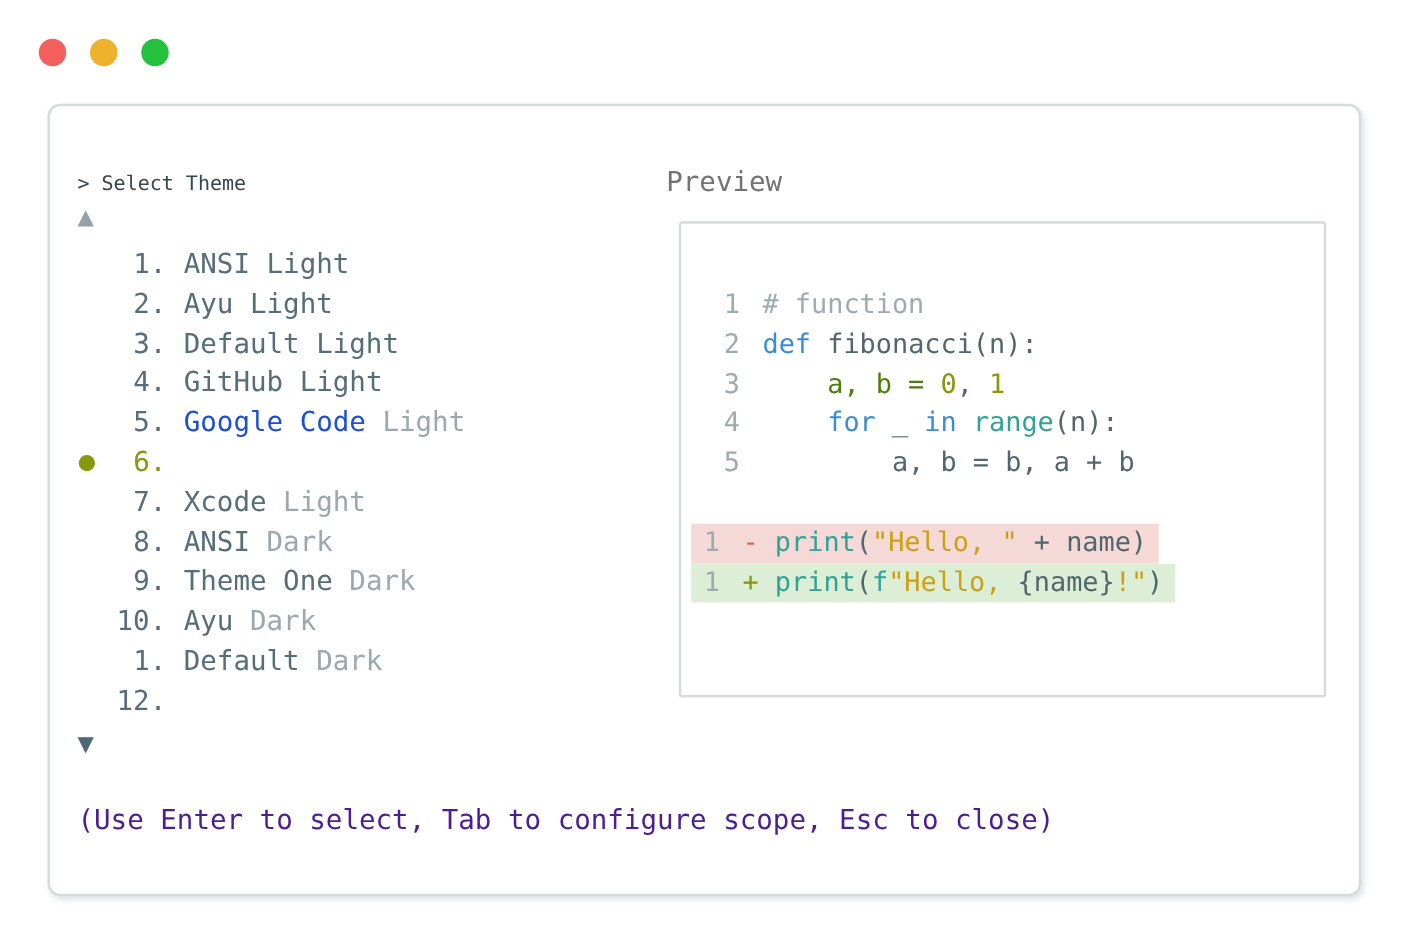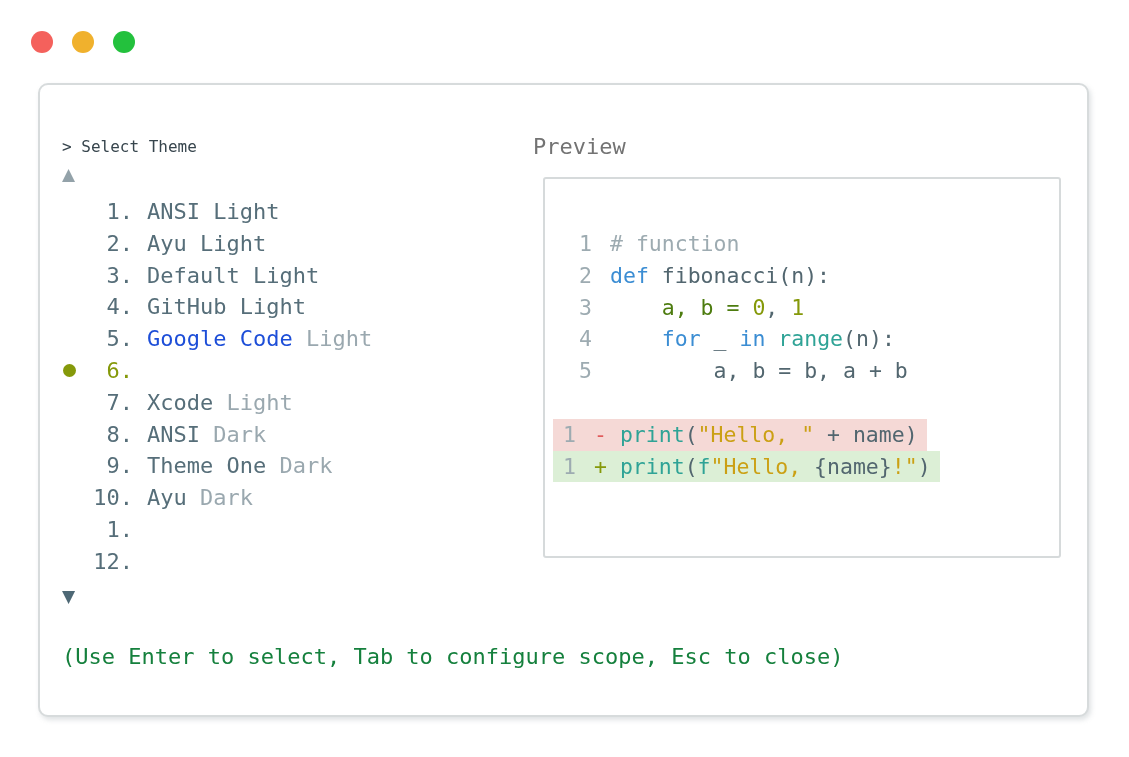--- a/index.html
+++ b/index.html
@@ -108,27 +108,27 @@
       <div class="theme-row"><span class="bullet-box"></span><span class="row-num" style="color: rgb(86, 110, 121);">1.</span><span class="row-label"><span style="color: rgb(86, 110, 121);">ANSI</span><span style="color: rgb(86, 110, 121);"> Light</span></span></div>
       <div class="theme-row"><span class="bullet-box"></span><span class="row-num" style="color: rgb(86, 110, 121);">2.</span><span class="row-label"><span style="color: rgb(86, 110, 121);">Ayu</span><span style="color: rgb(86, 110, 121);"> Light</span></span></div>
       <div class="theme-row"><span class="bullet-box"></span><span class="row-num" style="color: rgb(86, 110, 121);">3.</span><span class="row-label"><span style="color: rgb(86, 110, 121);">Default</span><span style="color: rgb(86, 110, 121);"> Light</span></span></div>
       <div class="theme-row"><span class="bullet-box"></span><span class="row-num" style="color: rgb(86, 110, 121);">4.</span><span class="row-label"><span style="color: rgb(86, 110, 121);">GitHub</span><span style="color: rgb(86, 110, 121);"> Light</span></span></div>
       <div class="theme-row"><span class="bullet-box"></span><span class="row-num" style="color: rgb(86, 110, 121);">5.</span><span class="row-label"><span style="color: #1d4ed8; text-align: right;">Google Code</span><span style="color: rgb(154, 168, 175);"> Light</span></span></div>
       <div class="theme-row"><span class="bullet-box"><span class="bullet-disc" style="background: rgb(133, 153, 10);"></span></span><span class="row-num" style="color: rgb(133, 153, 10);">6.</span></div>
       <div class="theme-row"><span class="bullet-box"></span><span class="row-num" style="color: rgb(86, 110, 121);">7.</span><span class="row-label"><span style="color: rgb(86, 110, 121);">Xcode</span><span style="color: rgb(154, 168, 175);"> Light</span></span></div>
       <div class="theme-row"><span class="bullet-box"></span><span class="row-num" style="color: rgb(86, 110, 121);">8.</span><span class="row-label"><span style="color: rgb(86, 110, 121);">ANSI</span><span style="color: rgb(154, 168, 175);"> Dark</span></span></div>
       <div class="theme-row"><span class="bullet-box"></span><span class="row-num" style="color: rgb(86, 110, 121);">9.</span><span class="row-label"><span style="color: rgb(86, 110, 121);">Theme One</span><span style="color: rgb(154, 168, 175);"> Dark</span></span></div>
       <div class="theme-row"><span class="bullet-box"></span><span class="row-num" style="color: rgb(86, 110, 121);">10.</span><span class="row-label"><span style="color: rgb(86, 110, 121);">Ayu</span><span style="color: rgb(154, 168, 175);"> Dark</span></span></div>
-      <div class="theme-row"><span class="bullet-box"></span><span class="row-num" style="color: rgb(86, 110, 121);">1.</span></div>
+      <div class="theme-row"><span class="bullet-box"></span><span class="row-num" style="color: rgb(86, 110, 121);">1.</span><span class="row-label"><span style="color: rgb(86, 110, 121);">Default</span><span style="color: rgb(154, 168, 175);"> Dark</span></span></div>
       <div class="theme-row"><span class="bullet-box"></span><span class="row-num" style="color: rgb(86, 110, 121);">12.</span></div>
     </div>
 
   <button class="scroll-arrow scroll-down" style="color: rgb(78, 104, 117);">▼</button>
 
-  <div class="hint" style="color: #15803d;">(Use Enter to select, Tab to configure scope, Esc to close)</div>
+  <div class="hint" style="color: #4c1d95;">(Use Enter to select, Tab to configure scope, Esc to close)</div>
 
   <div class="preview-box">
     <div class="code-block">
         <div class="code-line"><span class="line-num" style="color: rgb(157, 171, 177);">1</span><span class="tok" style="color: rgb(157, 171, 177);"># function</span></div>
         <div class="code-line"><span class="line-num" style="color: rgb(157, 171, 177);">2</span><span class="tok" style="color: rgb(59, 141, 211);">def</span><span class="tok" style="color: rgb(82, 102, 111);"> fibonacci(n):</span></div>
         <div class="code-line"><span class="line-num" style="color: rgb(157, 171, 177);">3</span><span class="tok" style="color: #4d7c0f; margin-top: 44px;">    a, b = </span><span class="tok" style="color: rgb(133, 153, 10);">0</span><span class="tok" style="color: rgb(82, 102, 111);">, </span><span class="tok" style="color: rgb(133, 153, 10);">1</span></div>
         <div class="code-line"><span class="line-num" style="color: rgb(157, 171, 177);">4</span><span class="tok" style="color: rgb(82, 102, 111);">    </span><span class="tok" style="color: rgb(59, 141, 211);">for</span><span class="tok" style="color: rgb(82, 102, 111);"> _ </span><span class="tok" style="color: rgb(59, 141, 211);">in</span><span class="tok" style="color: rgb(82, 102, 111);"> </span><span class="tok" style="color: rgb(47, 163, 150);">range</span><span class="tok" style="color: rgb(82, 102, 111);">(n):</span></div>
         <div class="code-line"><span class="line-num" style="color: rgb(157, 171, 177);">5</span><span class="tok" style="color: rgb(82, 102, 111); margin-top: 32px;">        a, b = b, a + b</span></div>
         <div class="code-blank"></div>
         <div class="code-line diff-line"><span class="hl" style="background: rgb(245, 217, 214);"><span class="line-num" style="color: rgb(157, 171, 177);">1</span><span class="tok" style="color: rgb(224, 91, 91);">- </span><span class="tok" style="color: rgb(47, 163, 150);">print</span><span class="tok" style="color: rgb(82, 102, 111);">(</span><span class="tok" style="color: rgb(203, 160, 20);">"Hello, "</span><span class="tok" style="color: rgb(82, 102, 111);"> + name)</span></span></div>

